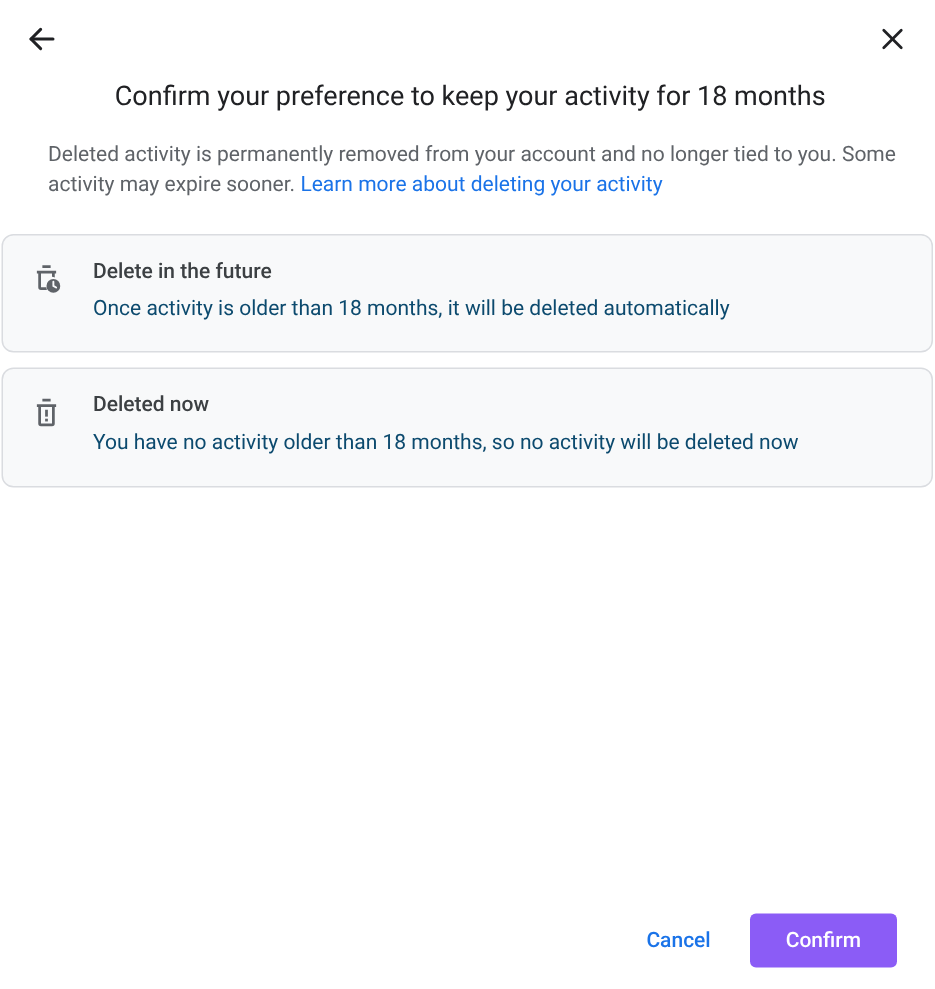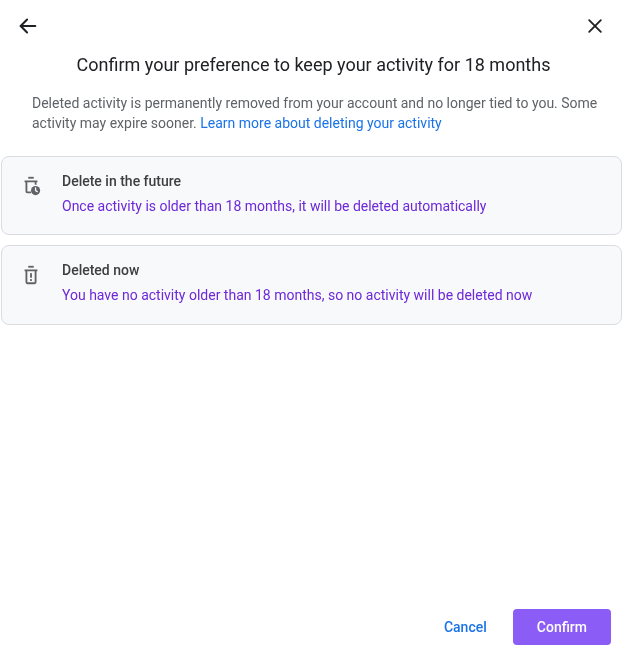--- a/index.html
+++ b/index.html
@@ -69,27 +69,27 @@
       flex: 1;
     }
     .card-title {
       font-size: 14px;
       font-weight: 500;
       color: #3c4043;
       margin-bottom: 8px;
     }
     .card-subtitle {
       font-size: 14px;
-      color: #6d28d9;
+      color: #0c4a6e;
       line-height: 1.4;
     }
     .footer {
       position: absolute;
       bottom: 14px;
-      right: 12px;
+      right: 25px;
       display: flex;
       gap: 8px;
       align-items: center;
     }
     .btn-text {
       background: none;
       border: none;
       color: #1a73e8;
       font-size: 14px;
       font-weight: 500;

